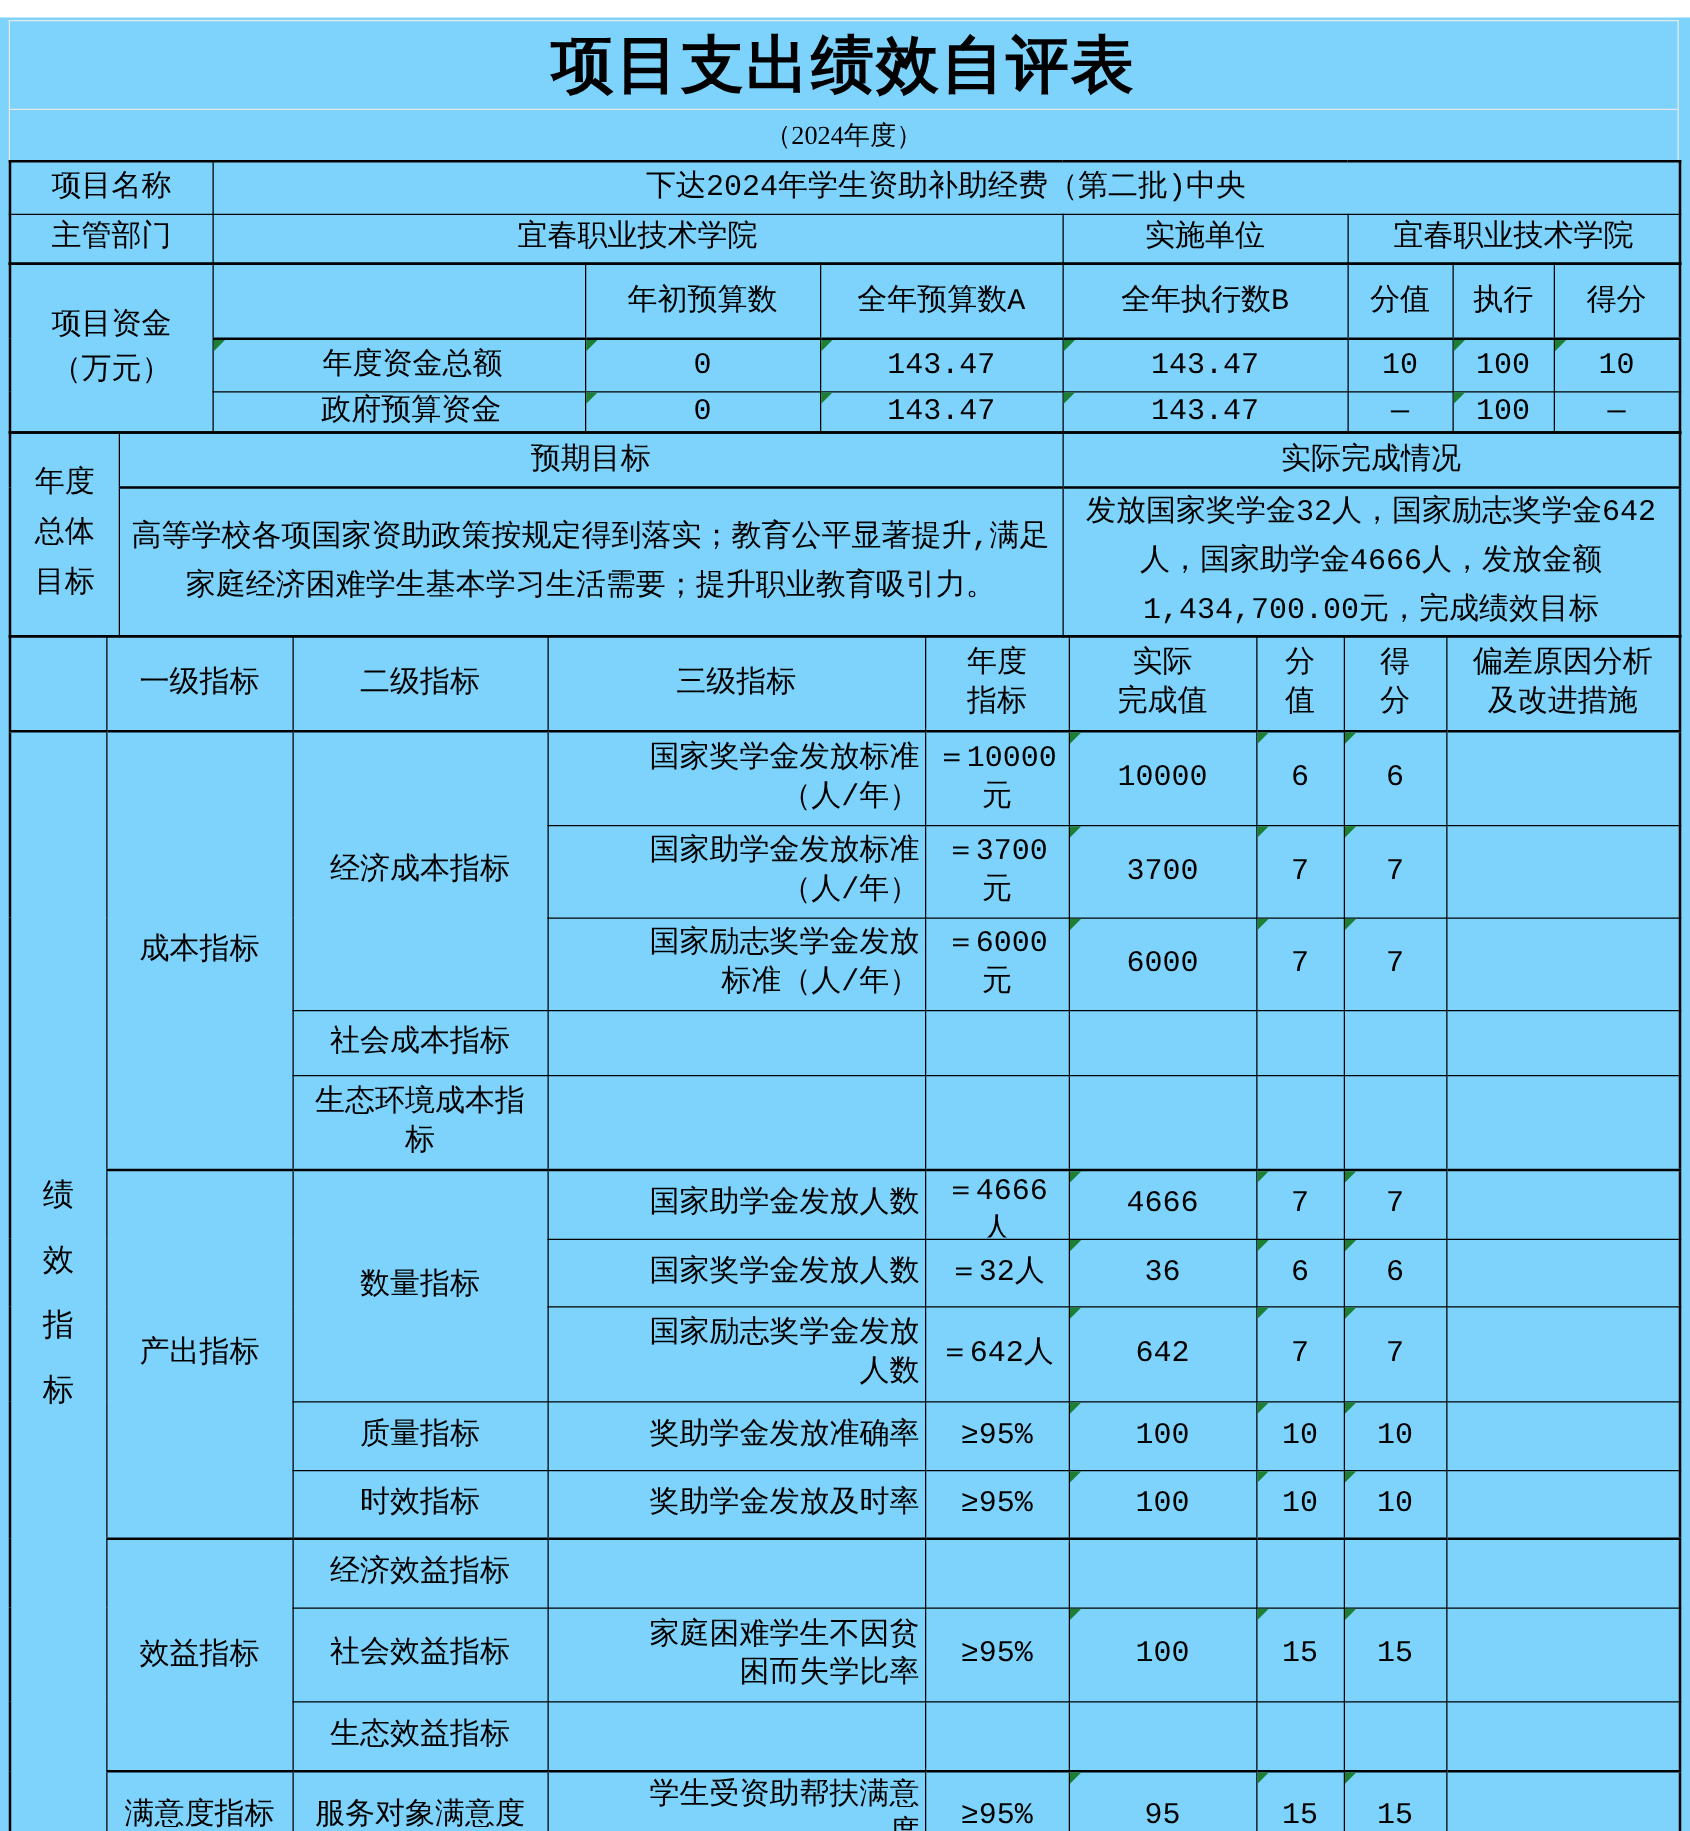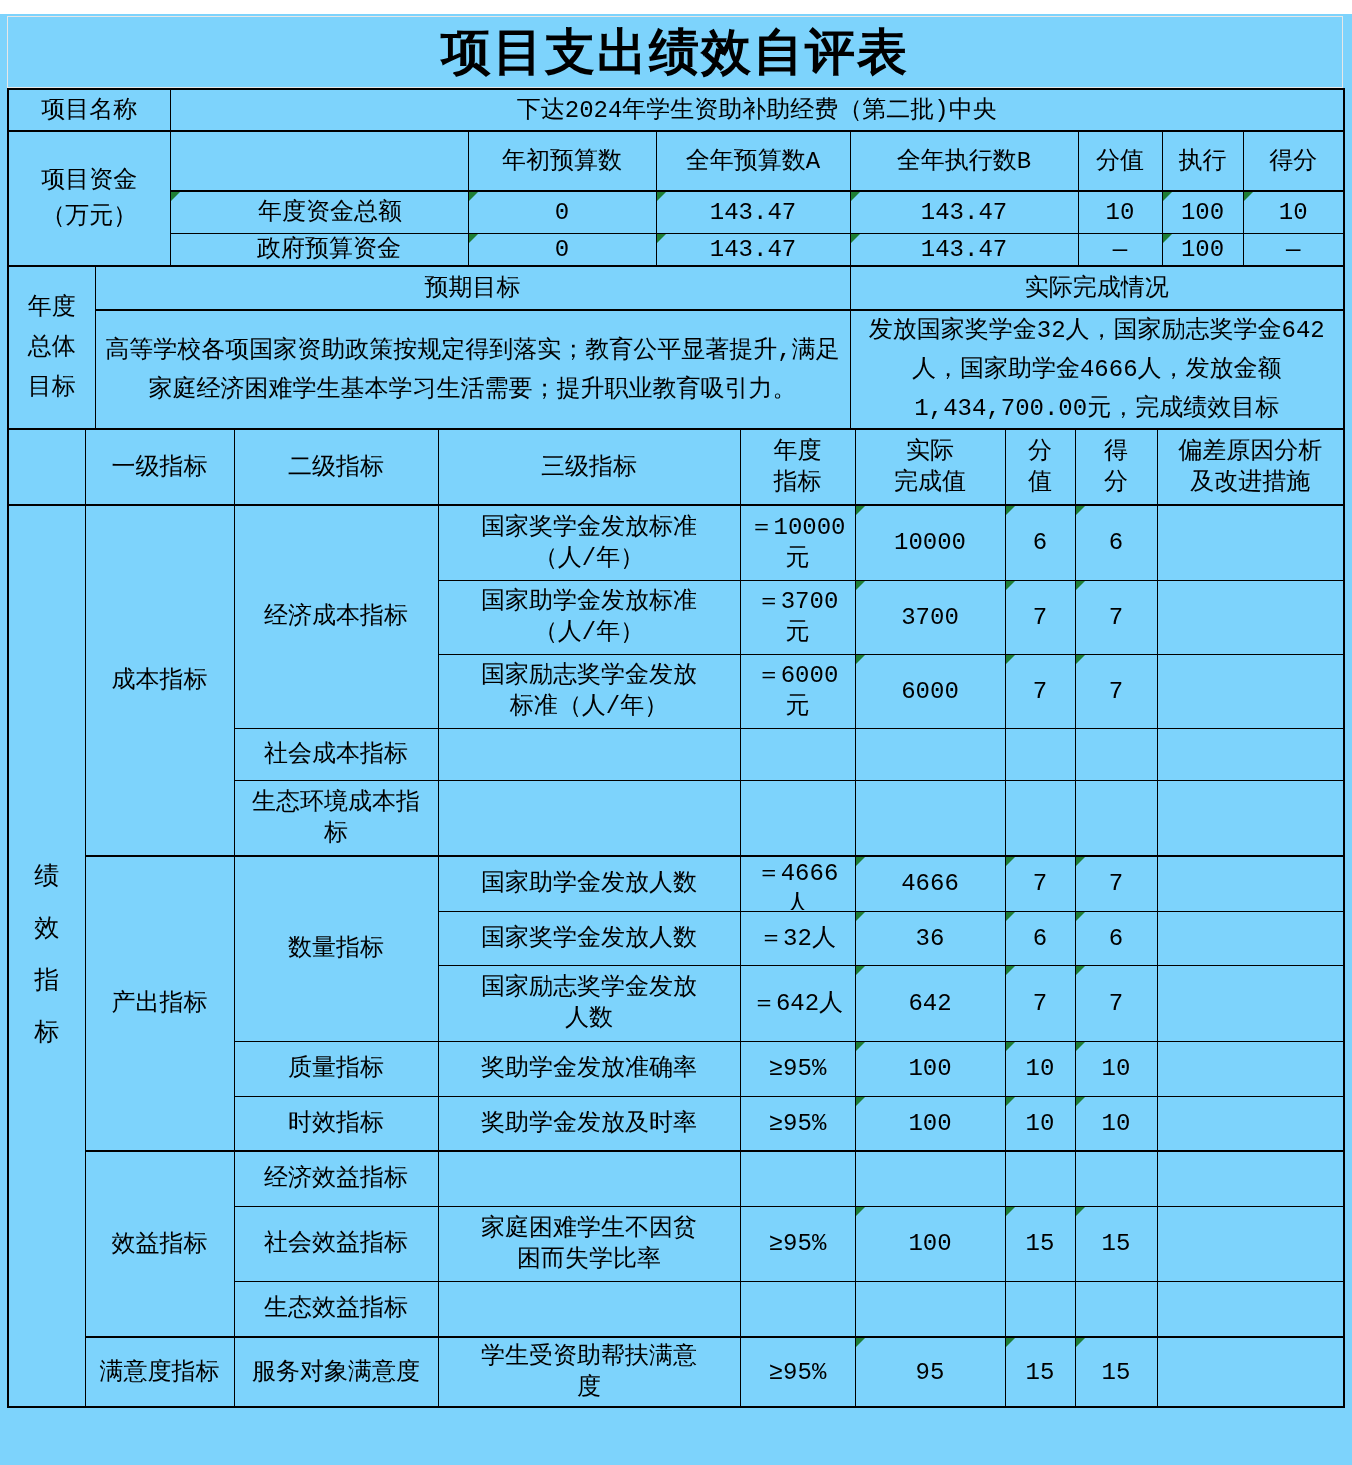--- a/index.html
+++ b/index.html
@@ -9,50 +9,57 @@
   .title{height:70px;border-bottom:1px solid #e7e7e7;display:flex;align-items:center;justify-content:center;
          font-size:50px;font-weight:700;letter-spacing:2px;}
   .subtitle{height:40px;display:flex;align-items:center;justify-content:center;font-size:21px;}
   table{border-collapse:collapse;table-layout:fixed;width:1336px;margin:0 0 0 7px;border:2px solid #000;font-family:Liberation Mono, monospace;}
   .mt{margin-top:-2px;}
   td,th{border:1px solid #000;font-size:24px;font-weight:400;vertical-align:middle;text-align:center;
         padding:0 4px;line-height:31px;position:relative;}
   [data-bind]{white-space:pre-line;}
   tr.hb>td,tr.hb>th{border-bottom:2px solid #000;}
   tr.ht>td{border-top:2px solid #000;}
-  .al{text-align:center;}
+  .al{text-align:right;}
   .ind{text-align:center;padding-left:26px;}
   .lp{text-align:center;padding-left:24px;}
   .tri{position:absolute;top:0;left:0;width:0;height:0;border-top:9px solid #1e7e34;border-right:9px solid transparent;}
   .goal-stub{line-height:40px;}
   .perf-stub{line-height:52px;font-size:25px;}
   .fund-stub{line-height:36px;}
   .goaltxt{line-height:39px;}
   .clip{height:52px;overflow:hidden;}
 </style>
 </head>
 <body>
 
 <div class="page">
 
   <div class="band">
     <div class="title" data-bind="title">项目支出绩效自评表</div>
+    <div class="subtitle" data-bind="subtitle">（2024年度）</div>
   </div>
 
   <table>
     <colgroup>
         <col style="width:162px">
         <col style="width:680px">
         <col style="width:228px">
         <col style="width:266px">
       </colgroup>
     <tbody>
         <tr style="height:42px">
       <td data-bind="info.project_name_label">项目名称</td>
       <td colspan="3" data-bind="info.project_name">下达2024年学生资助补助经费（第二批)中央</td>
+    </tr>
+    <tr style="height:40px">
+      <td data-bind="info.dept_label">主管部门</td>
+      <td data-bind="info.dept">宜春职业技术学院</td>
+      <td data-bind="info.impl_label">实施单位</td>
+      <td data-bind="info.impl">宜春职业技术学院</td>
     </tr>
   </tbody>
     </table>
 
   <table class="mt">
     <colgroup>
         <col style="width:162px">
         <col style="width:298px">
         <col style="width:188px">
         <col style="width:194px">

